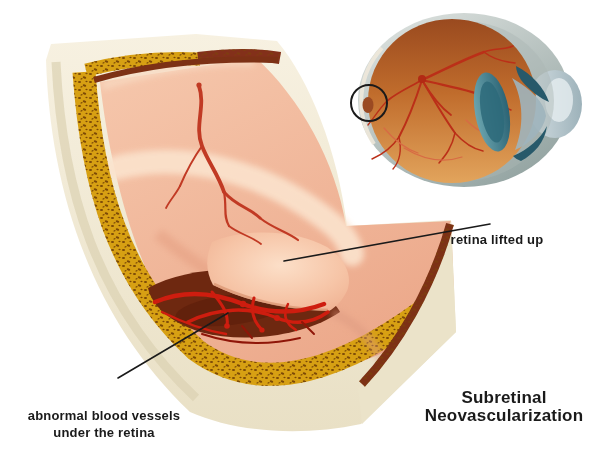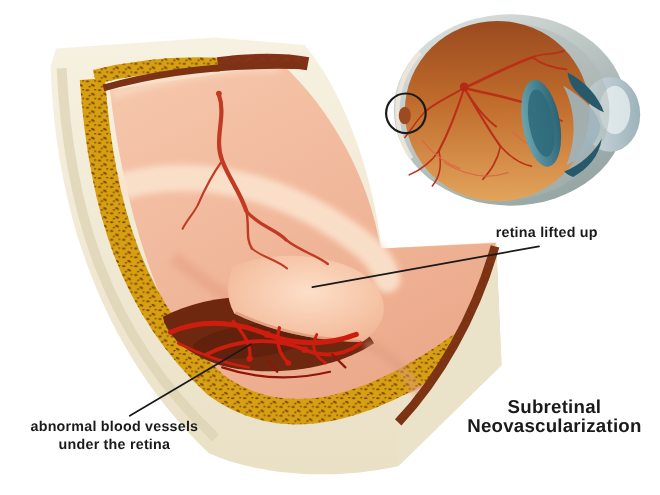--- a/index.html
+++ b/index.html
@@ -5,21 +5,21 @@
   html,body{margin:0;padding:0;background:#fff;}
   .stage{
     position:relative;width:600px;height:450px;overflow:hidden;
     background:var(--background,#fff);
     font-family:"Liberation Sans", sans-serif;
   }
   .stage svg{position:absolute;left:0;top:0;}
   .lbl{
     position:absolute;transform:translate(-50%,-50%);
     font-weight:bold;color:var(--ink,#1a1a1a);
-    text-align:center;white-space:nowrap;letter-spacing:.2px;
+    text-align:center;white-space:nowrap;letter-spacing:.2px;margin-top:28px;
   }
   .lbl-retina{left:497px;top:211px;font-size:13px;}
   .lbl-abnormal{left:104px;top:396px;font-size:13px;line-height:16.5px;}
   .lbl-title{left:504px;top:379px;font-size:17px;line-height:18px;}
 </style>
 </head>
 <body>
 
 <div class="stage">
 <svg width="600" height="450" viewBox="0 0 600 450">

